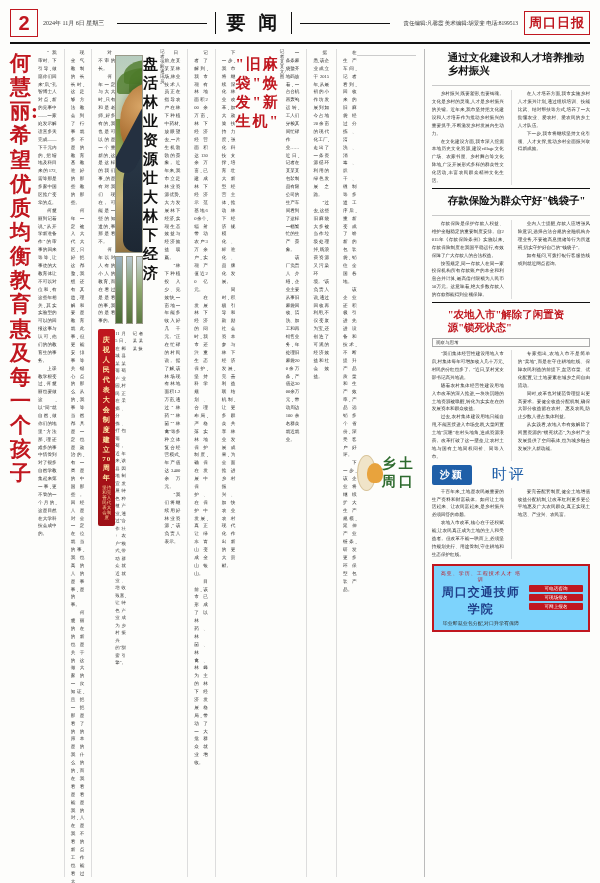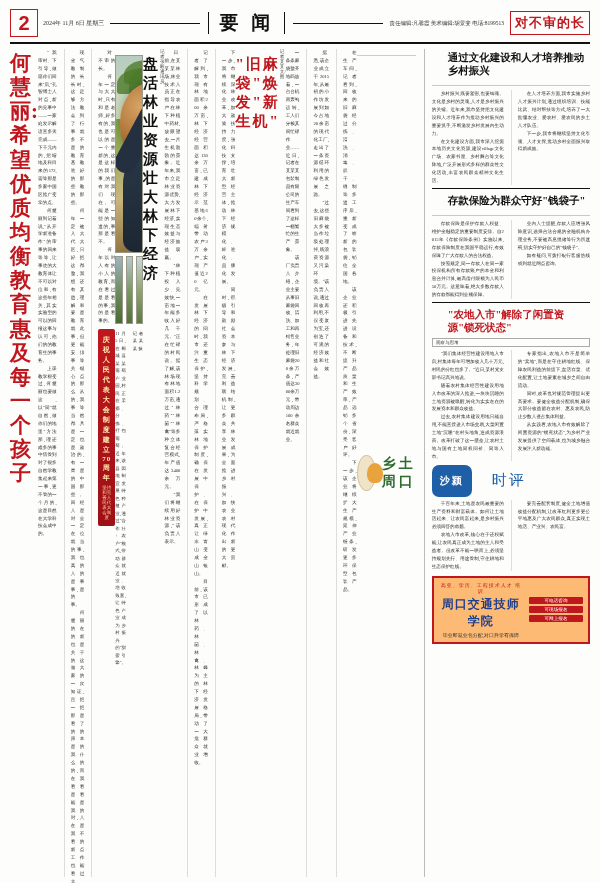--- a/index.html
+++ b/index.html
@@ -105,32 +105,32 @@
   
   .rh{
     font-family:"Liberation Serif",serif;font-weight:bold;font-size:10.5px;
     line-height:1.25;margin:2px 0 4px 16px;color:#111;letter-spacing:0px;
   }
   .rh.red{color:#c0171f;}
   .rbox-tag{display:inline-block;border:1px solid #aaa;font-size:4.6px;padding:1px 3px;color:#444;margin-bottom:3px;}
 
   .shape-tag{
     background:#1f5fa8;color:#fff;font-weight:bold;font-size:10px;letter-spacing:2px;
-    display:inline-block;padding:9px 8px;border-radius:7px;font-family:"Liberation Serif",serif;
+    display:inline-block;padding:3px 8px;border-radius:2px;font-family:"Liberation Serif",serif;
   }
   .shape-tag2{
     color:#1f5fa8;font-weight:normal;font-size:15px;letter-spacing:2px;margin-left:20px;
     font-family:"Liberation Serif",serif;
   }
   .tag-row{display:flex;align-items:center;margin:4px 0 3px 0;}
 
   
   .ad{
     border:2px solid #c0171f;margin-top:5px;padding:4px 5px;display:flex;align-items:center;gap:6px;
-    background:#fdba74;
+    background:#7dd3fc;
   }
   .ad-left{flex:1;}
   .ad-top{font-size:5px;color:#c0171f;letter-spacing:1px;text-align:center;}
   .ad-name{font-family:"Liberation Serif",serif;font-weight:bold;font-size:12px;color:#1f3f8a;text-align:center;letter-spacing:1px;margin:2px 0;}
   .ad-sub{font-size:5px;color:#333;text-align:center;}
   .ad-right{width:54px;display:flex;flex-direction:column;gap:2px;}
   .ad-chip{background:#c0171f;color:#fff;font-size:4.6px;padding:1px 2px;text-align:center;border-radius:1px;}
 
   
   .village-logo{
@@ -148,21 +148,21 @@
 
   <div class="masthead">
     <div class="pagenum">2</div>
     <div class="mast-date">2024年 11月 6日 星期三</div>
     <div class="mast-center">
       <div class="mast-rule"></div>
       <div class="mast-title">要 闻</div>
       <div class="mast-rule"></div>
     </div>
     <div class="mast-contacts">责任编辑:凡馨霞    美术编辑:胡景斐    电话:8199513</div>
-    <div class="mast-logo">对不审的长</div>
+    <div class="mast-logo">周口日报</div>
   </div>
 
   <div class="body-grid">
 
     <div class="left-col">
 
       <div class="headline-main">何慧丽:希望优质均衡教育惠及每一个孩子</div>
       <div class="rule-thin"></div>
 
       <div class="cols3">

